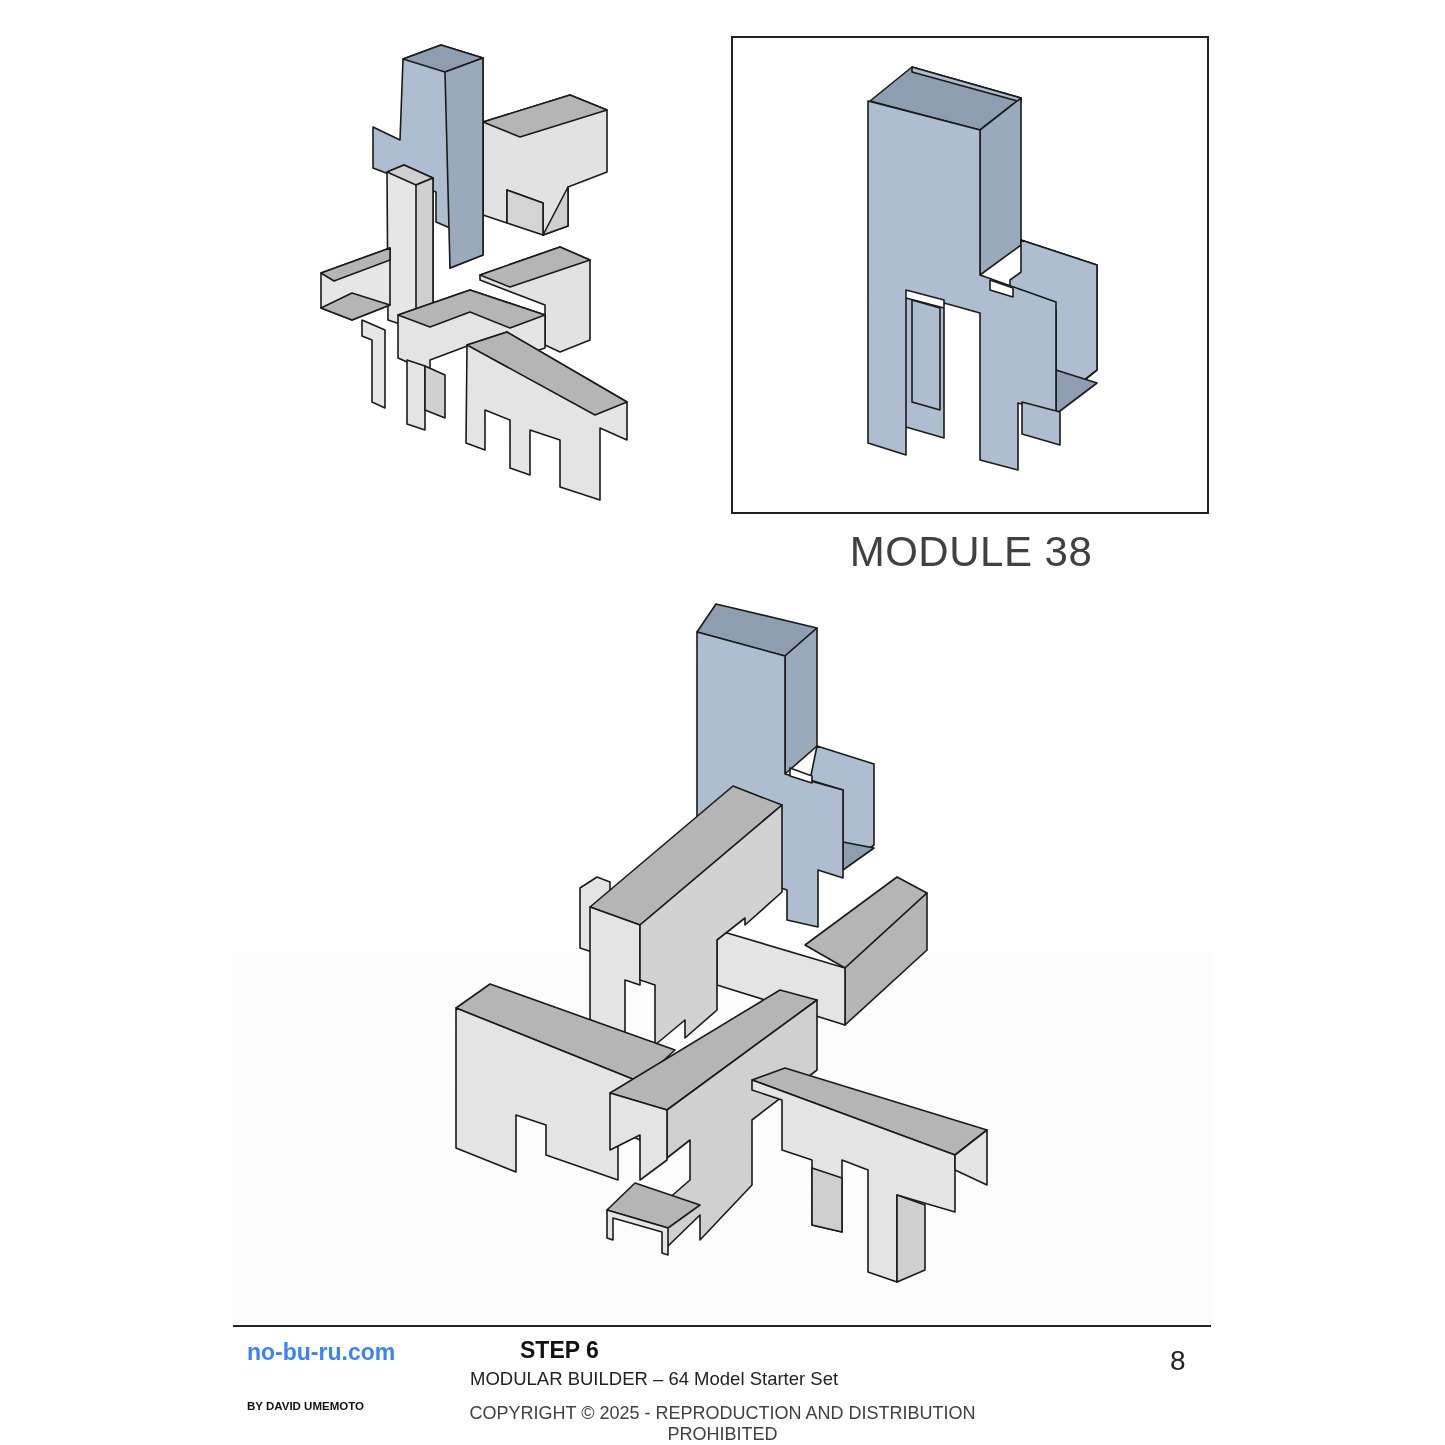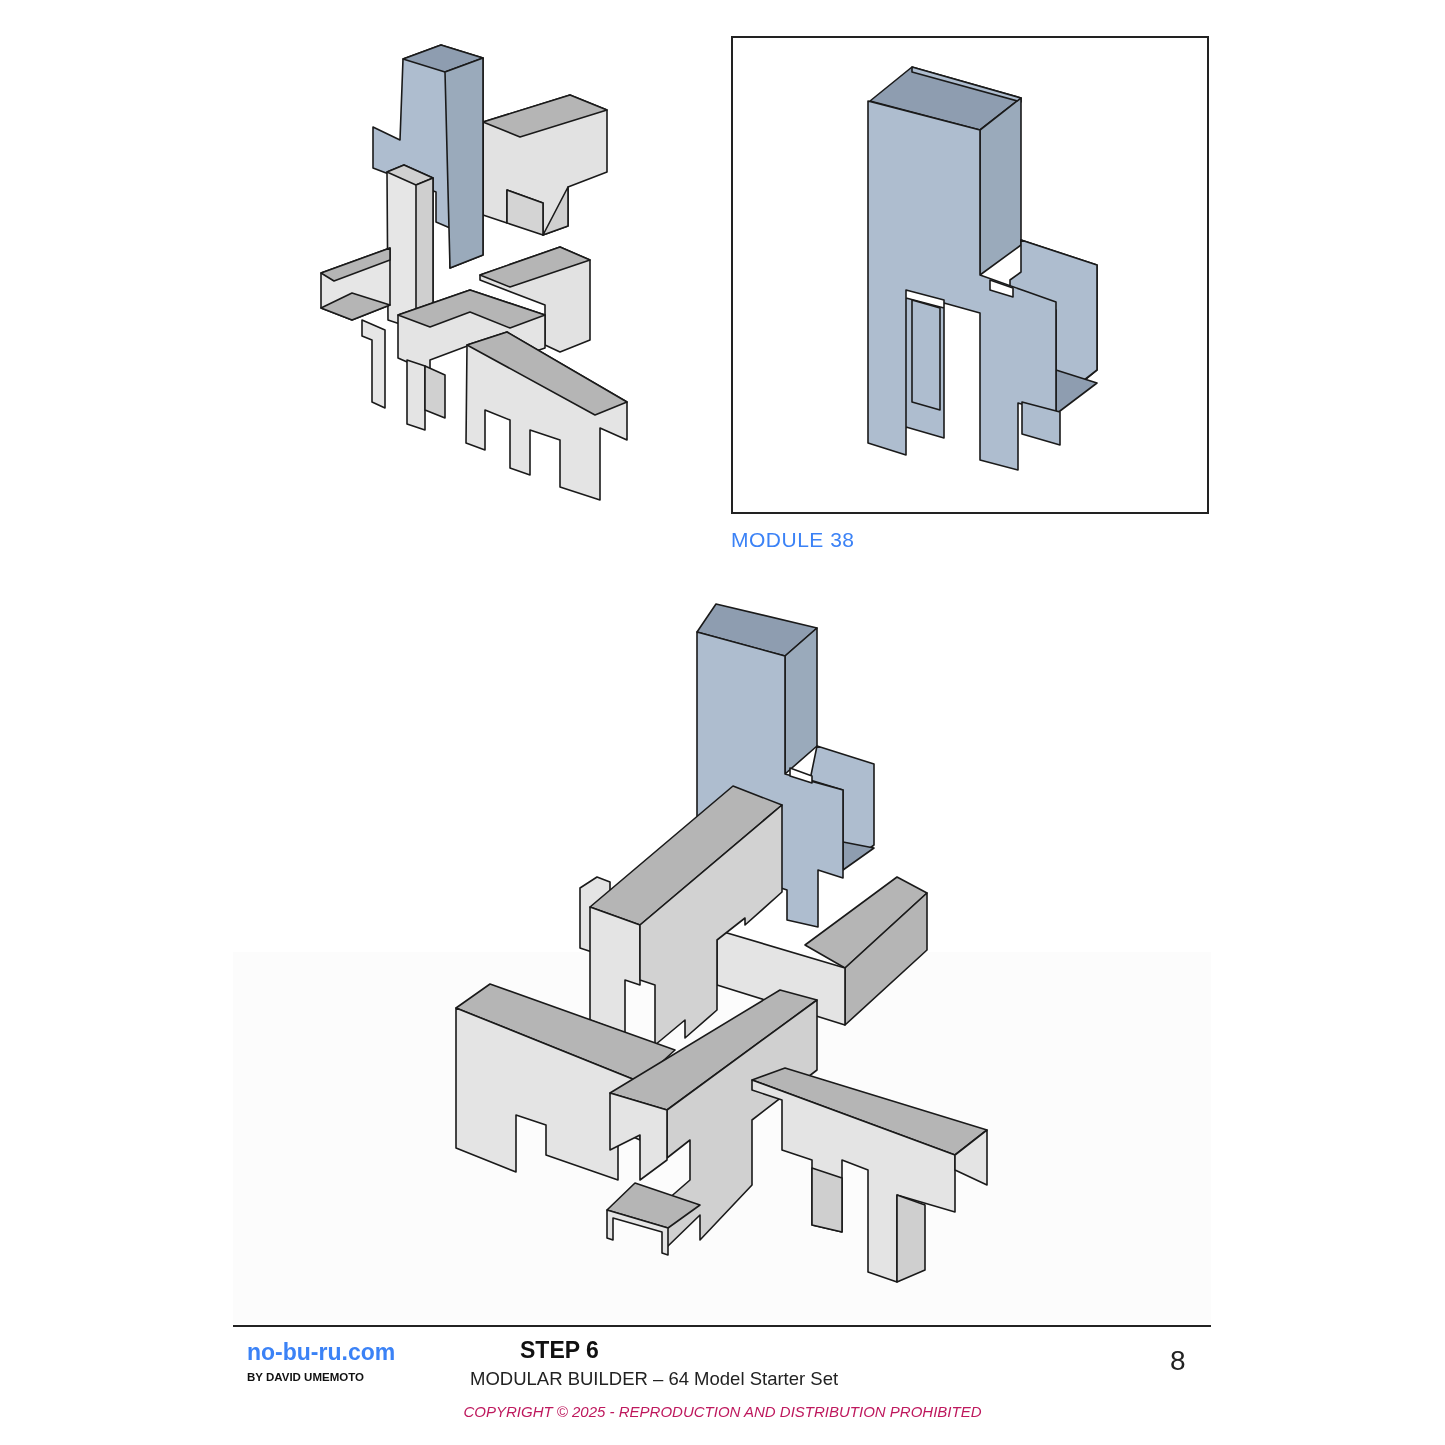--- a/index.html
+++ b/index.html
@@ -1,27 +1,27 @@
 <!DOCTYPE html>
 <html><head>
 <meta charset="utf-8">
 <style>
   html, body { margin:0; padding:0; background:#ffffff; }
   body { width:1445px; height:1445px; position:relative; overflow:hidden; font-family:"Liberation Sans", sans-serif; color:#111; }
   .abs { position:absolute; }
   svg { position:absolute; left:0; top:0; }
   .module-box { left:731px; top:36px; width:478px; height:478px; border:2px solid #222; box-sizing:border-box; }
-  .module-label { left:731px; top:528px; width:480px; text-align:left; font-size:21px; letter-spacing:0.5px; color:#3b82f6; }
+  .module-label { left:731px; top:528px; width:480px; text-align:center; font-size:42px; letter-spacing:0.5px; color:#404040; }
   .bg-rect { left:233px; top:952px; width:978px; height:372px; background:#fcfcfc; }
   .footer-rule { left:233px; top:1325px; width:978px; height:2px; background:#222; }
   .site { left:247px; top:1339px; font-size:23px; font-weight:bold; color:#3b82f6; }
-  .byline { left:247px; top:1371px; font-size:11.5px; font-weight:bold; color:#111; }
+  .byline { left:247px; top:1400px; font-size:11.5px; font-weight:bold; color:#111; }
   .step { left:520px; top:1337px; width:410px; text-align:left; font-size:23px; font-weight:bold; }
   .subtitle { left:470px; top:1368px; width:505px; text-align:left; font-size:18.5px; color:#222; }
-  .copyright { left:420px; top:1403px; width:605px; text-align:center; font-size:15px; color:#be185d;font-style:italic; }
+  .copyright { left:420px; top:1403px; width:605px; text-align:center; font-size:18px; color:#404040; }
   .page-num { left:1170px; top:1345px; font-size:28px; color:#222; }
   polygon, polyline, path { stroke:#1a1a1a; stroke-width:1.6; stroke-linejoin:round; }
 </style>
 </head>
 <body>
 
 <div class="abs bg-rect"></div>
 
 <svg width="1445" height="1445" viewBox="0 0 1445 1445">
   <g>

